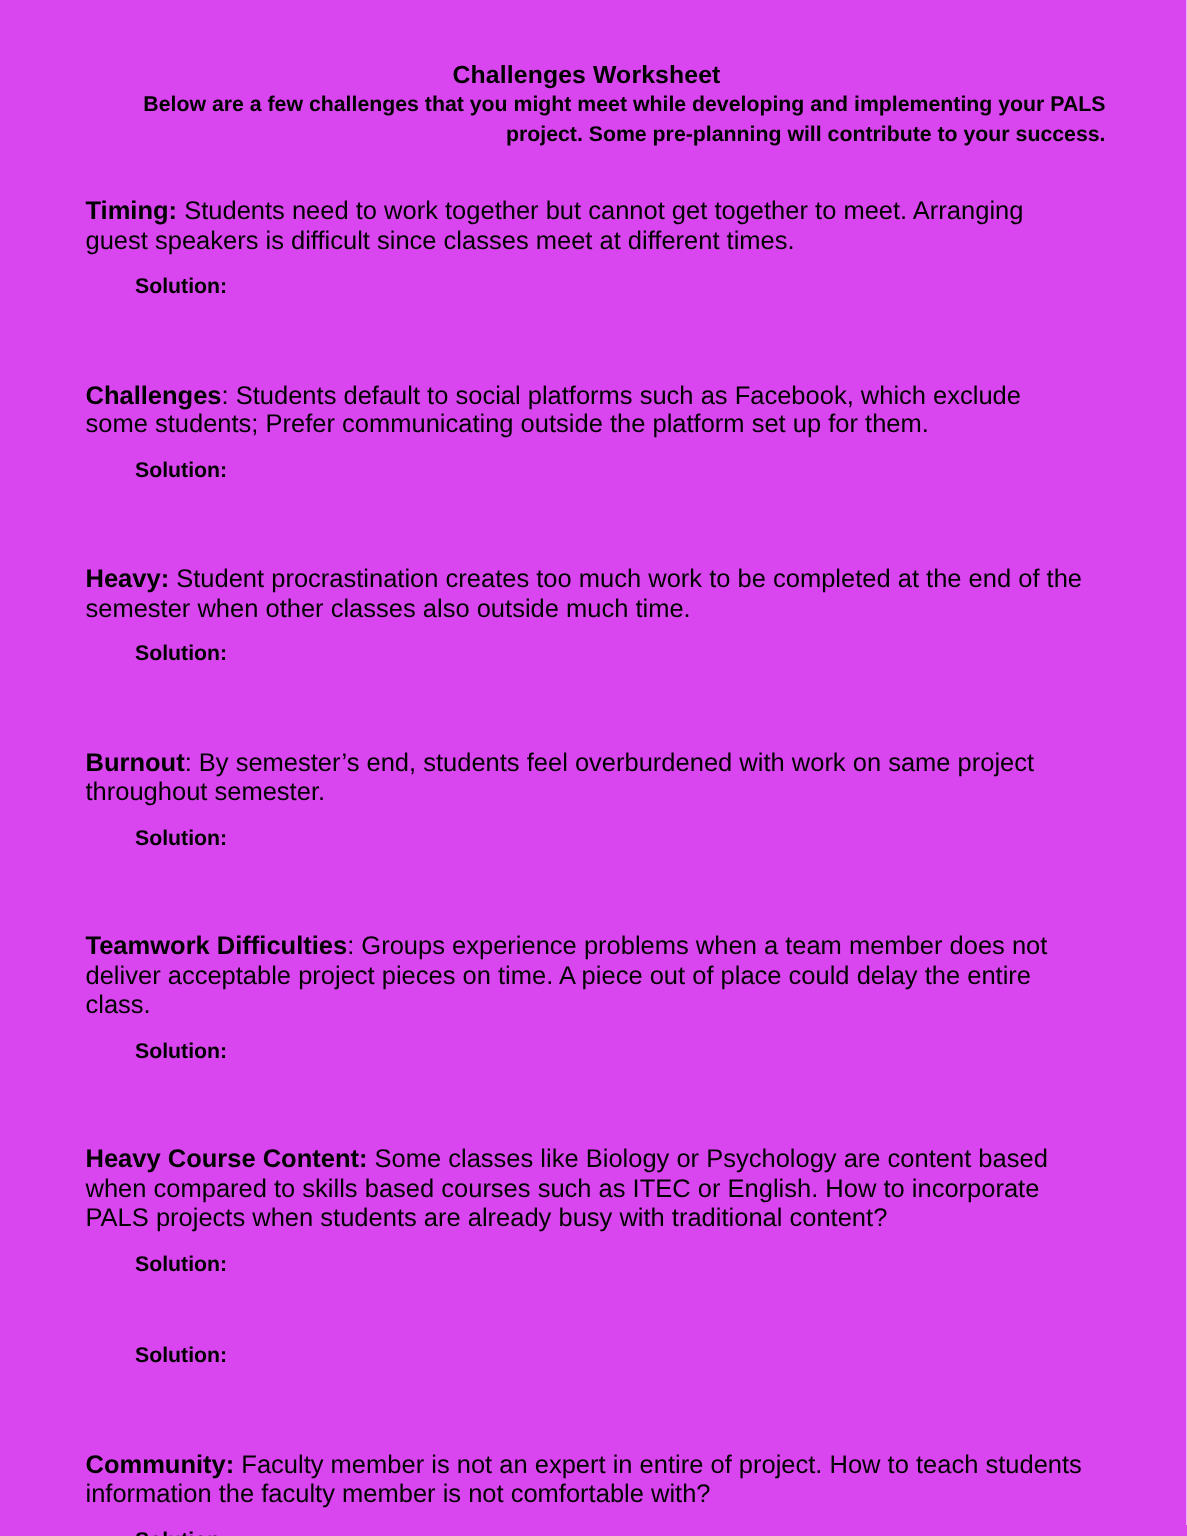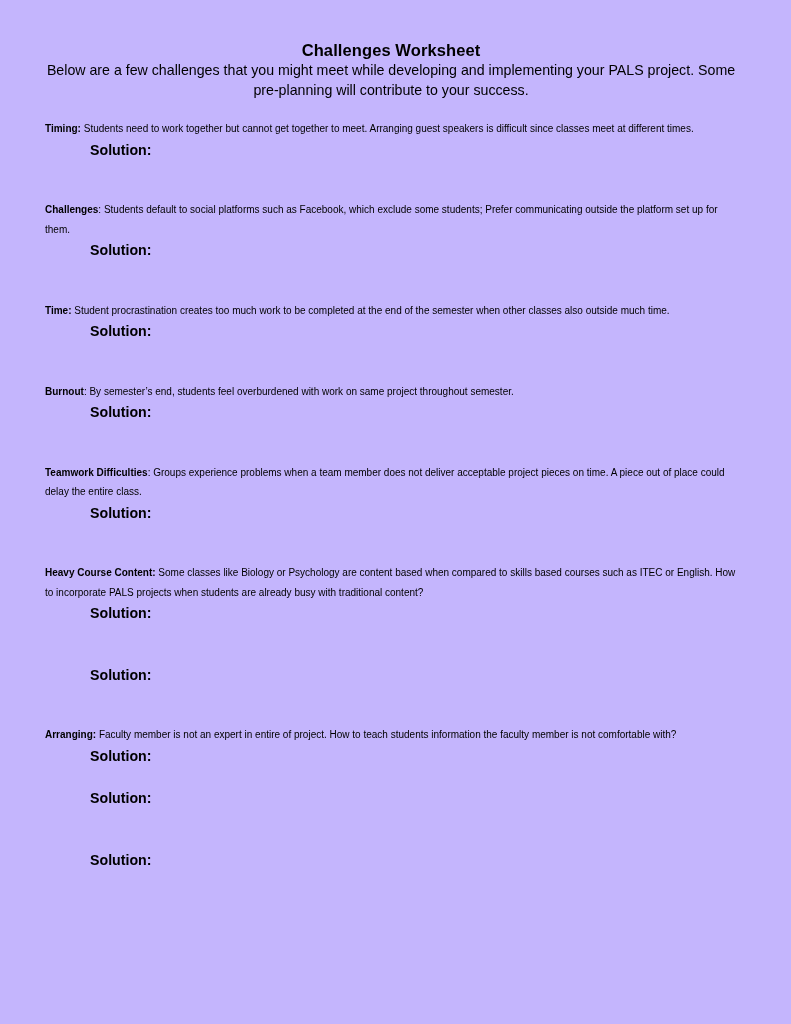--- a/index.html
+++ b/index.html
@@ -9,49 +9,49 @@
     background: #ffffff;
   }
   body {
     font-family: "Liberation Sans", sans-serif;
     color: #000000;
   }
   .page {
     position: relative;
     width: 791px;
     height: 1024px;
-    background: #c4b5fd;
+    background: #d946ef;
     overflow: hidden;
     box-sizing: border-box;
   }
   .content {
     position: absolute;
     left: 45px;
     top: 40px;
     width: 692px;
   }
   .doc-title {
     text-align: center;
     font-size: 16.5px;
     font-weight: bold;
     line-height: 20px;
     margin: 0 0 1px 0;
     letter-spacing: 0.1px;
   }
   .intro {
     font-size: 14.2px;
-    font-weight: normal;
+    font-weight: bold;
     line-height: 19.5px;
     margin: 0;
-    text-align: center;
+    text-align: right;
   }
   .challenge {
-    font-size: 10px;
+    font-size: 17px;
     line-height: 19.5px;
-    margin: 0;
+    margin: 12px;
     text-align: left;
   }
   .challenge .label {
     font-weight: bold;
   }
   .solution {
     font-size: 14.2px;
     line-height: 19.5px;
     font-weight: bold;
     margin: 2px;
@@ -81,21 +81,21 @@
     </div>
     <div class="gap-block"></div>
 
     <div class="block">
       <p class="challenge"><span class="label">Challenges</span><span>:  Students default to social platforms such as Facebook, which exclude some students; Prefer communicating outside the platform set up for them.</span></p>
       <p class="solution">Solution:</p>
     </div>
     <div class="gap-block"></div>
 
     <div class="block">
-      <p class="challenge"><span class="label">Time:</span><span> Student procrastination creates too much work to be completed at the end of the semester when other classes also outside much time.</span></p>
+      <p class="challenge"><span class="label">Heavy:</span><span> Student procrastination creates too much work to be completed at the end of the semester when other classes also outside much time.</span></p>
       <p class="solution">Solution:</p>
     </div>
     <div class="gap-block"></div>
 
     <div class="block">
       <p class="challenge"><span class="label">Burnout</span><span>: By semester’s end, students feel overburdened with work on same project throughout semester.</span></p>
       <p class="solution">Solution:</p>
     </div>
     <div class="gap-block"></div>
 
@@ -110,21 +110,21 @@
       <p class="solution">Solution:</p>
     </div>
     <div class="gap-block"></div>
 
     <div class="block">
       <p class="solution">Solution:</p>
     </div>
     <div class="gap-block"></div>
 
     <div class="block">
-      <p class="challenge"><span class="label">Arranging:</span><span> Faculty member is not an expert in entire of project. How to teach students information the faculty member is not comfortable with?</span></p>
+      <p class="challenge"><span class="label">Community:</span><span> Faculty member is not an expert in entire of project. How to teach students information the faculty member is not comfortable with?</span></p>
       <p class="solution">Solution:</p>
     </div>
     <div class="gap-block-sm"></div>
 
     <div class="block">
       <p class="solution">Solution:</p>
     </div>
     <div class="gap-block"></div>
 
     <div class="block">

